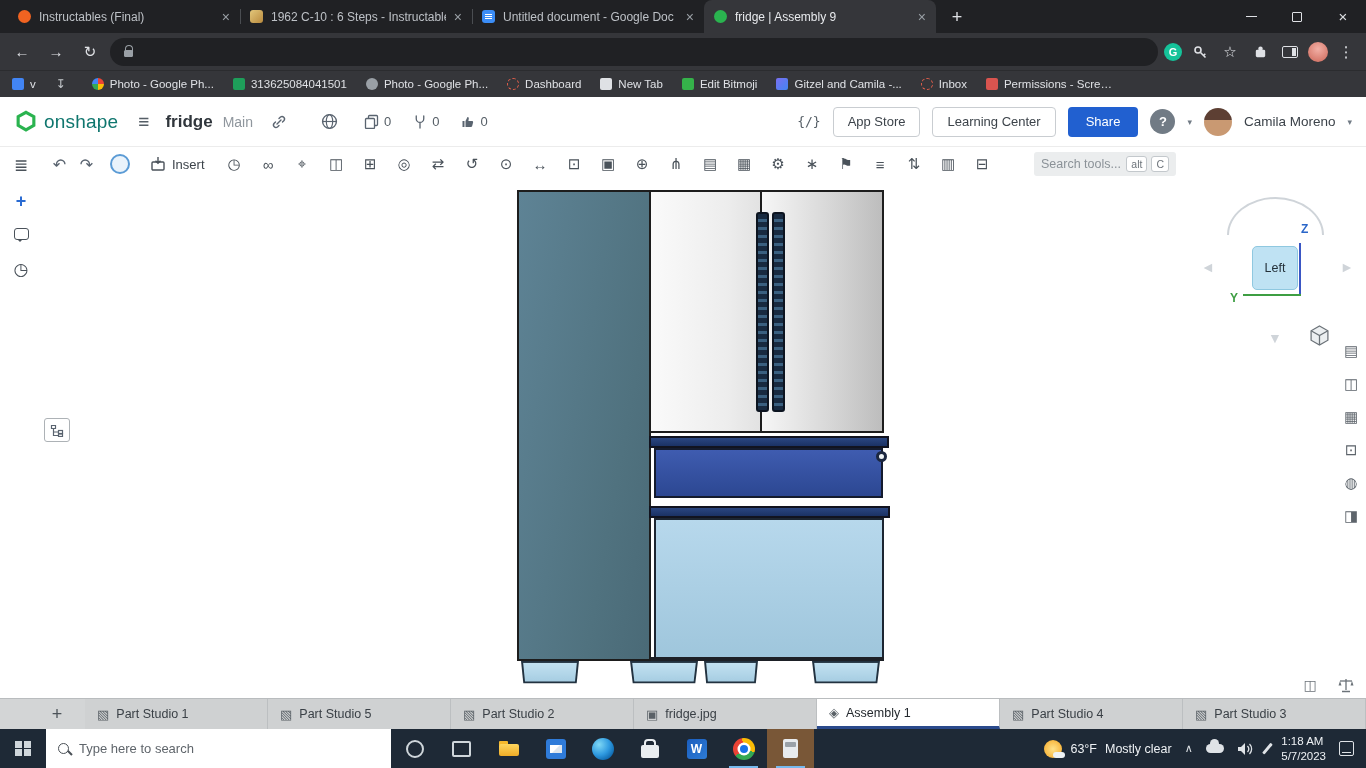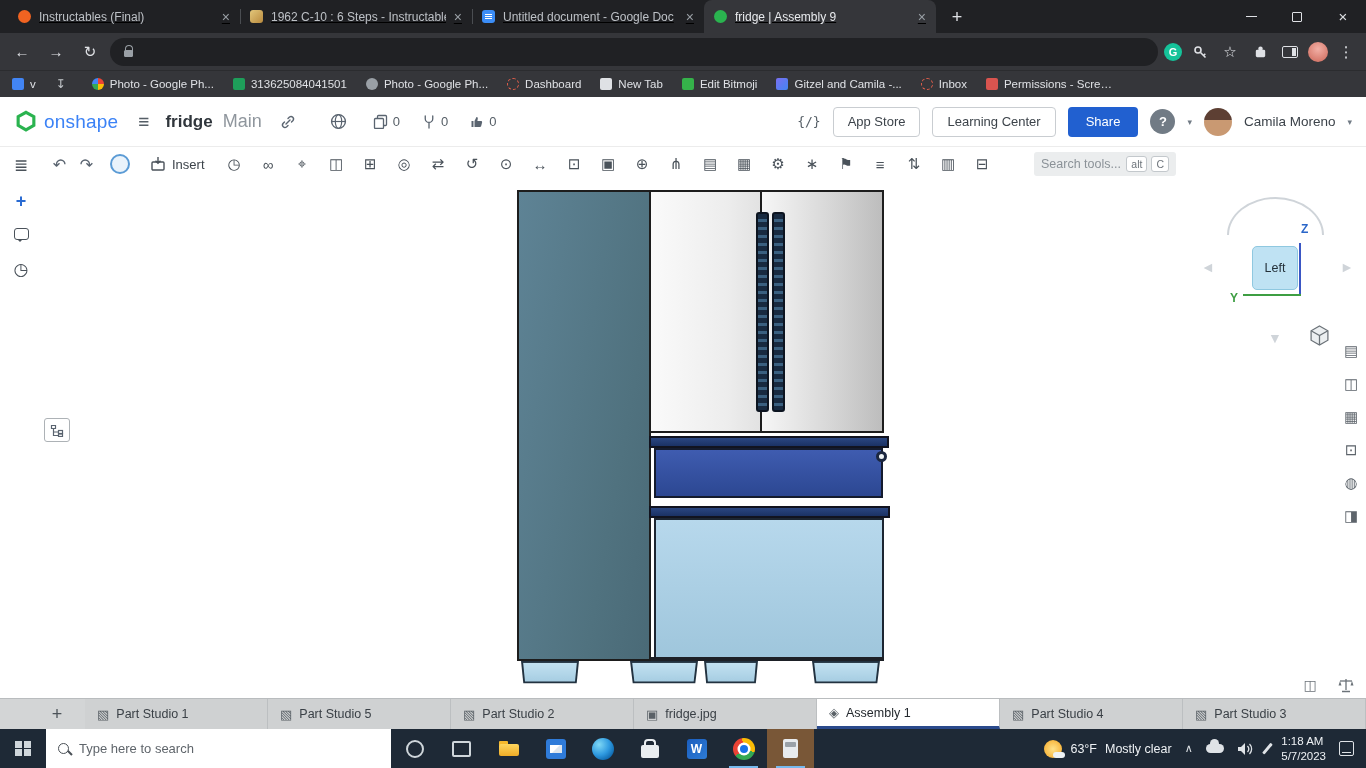--- a/index.html
+++ b/index.html
@@ -2,21 +2,21 @@
 <html><head>
 <meta charset="utf-8">
 <style>
   * { margin:0; padding:0; box-sizing:border-box; }
   body { font-family:"Liberation Sans", sans-serif; background:#000; }
   #screen { position:relative; width:1366px; height:768px; overflow:hidden; background:#fff; }
   button { background:none; border:none; font-family:inherit; }
 
   
   .tabstrip { position:absolute; left:0; top:0; width:100%; height:33px; background:#202124; display:flex; align-items:flex-end; }
-  .tabs { display:flex; height:33px; padding-left:8px;text-decoration:underline; }
+  .tabs { display:flex; height:33px; padding-left:8px; }
   .tab { position:relative; width:232px; height:33px; display:flex; align-items:center; gap:8px; padding:0 10px; color:#bdc1c6; font-size:12px; }
   .tab + .tab::before { content:""; position:absolute; left:0; top:9px; bottom:9px; width:1px; background:#4a4d51; }
   .tab[data-active="true"] { background:#35363a; border-radius:8px 8px 0 0; color:#e8eaed; }
   .tab[data-active="true"]::before, .tab[data-active="true"] + .tab::before { display:none; }
   .tab-title { flex:1; white-space:nowrap; overflow:hidden; }
   .tab-close { font-size:14px; color:#9aa0a6; flex:none; }
   .favicon { width:13px; height:13px; border-radius:3px; flex:none; }
   .favicon[data-kind="instructables"] { background:#f06321; border-radius:50%; }
   .favicon[data-kind="image"] { background:linear-gradient(135deg,#e3c77b,#b98a3e); }
   .favicon[data-kind="gdocs"] { background:#3b8df7; position:relative; }
@@ -54,24 +54,24 @@
   .bm-ico[data-kind="sheet-green"]{ background:#1e9e5a; }
   .bm-ico[data-kind="globe"]      { background:#9aa0a6; border-radius:50%; }
   .bm-ico[data-kind="dashed-red"] { border:1.5px dashed #e8604c; border-radius:50%; background:transparent; }
   .bm-ico[data-kind="page"]       { background:#dfe1e5; }
   .bm-ico[data-kind="green"]      { background:#35b24a; }
   .bm-ico[data-kind="multi"]      { background:linear-gradient(135deg,#7a6ff0,#4285f4); }
   .bm-ico[data-kind="red"]        { background:#d9544f; }
 
   
   .os-header { position:absolute; left:0; top:97px; width:100%; height:50px; background:#fff; display:flex; align-items:center; padding:0 14px; border-bottom:1px solid #ececec; }
-  .os-wordmark { font-size:19px; font-weight:500; color:#3b82f6; margin-left:6px; letter-spacing:.2px; }
+  .os-wordmark { font-size:19px; font-weight:500; color:#0f766e; margin-left:6px; letter-spacing:.2px; }
   .hamburger { font-size:19px; color:#555e66; margin:0 16px 0 20px; }
   .doc-title { font-size:17px; font-weight:bold; color:#30363c; }
-  .workspace { font-size:18px; color:#8f969d; margin-left:10px; }
+  .workspace { font-size:14px; color:#8f969d; margin-left:10px; }
   .hdr-ico { margin-left:18px; display:flex; align-items:center; }
   .stats { display:flex; align-items:center; gap:22px; margin-left:26px; }
   .stat { display:flex; align-items:center; gap:5px; }
   .stat-val { font-size:13px; color:#555e66; }
   .os-right { margin-left:auto; display:flex; align-items:center; gap:12px; }
   .fs-glyph { font-family:"DejaVu Sans Mono", monospace; font-size:13px; color:#555e66; }
   .os-btn { height:30px; padding:0 14px; border:1px solid #c9cdd1; border-radius:4px; background:#fff; font-size:13px; color:#3c434a; display:flex; align-items:center; }
   .share-btn { height:30px; padding:0 18px; border-radius:4px; background:#2160d0; color:#fff; font-size:13px; display:flex; align-items:center; }
   .help-circle { width:25px; height:25px; border-radius:50%; background:#717b85; color:#fff; font-size:13px; font-weight:bold; display:flex; align-items:center; justify-content:center; }
   .caret { font-size:9px; color:#717b85; }

